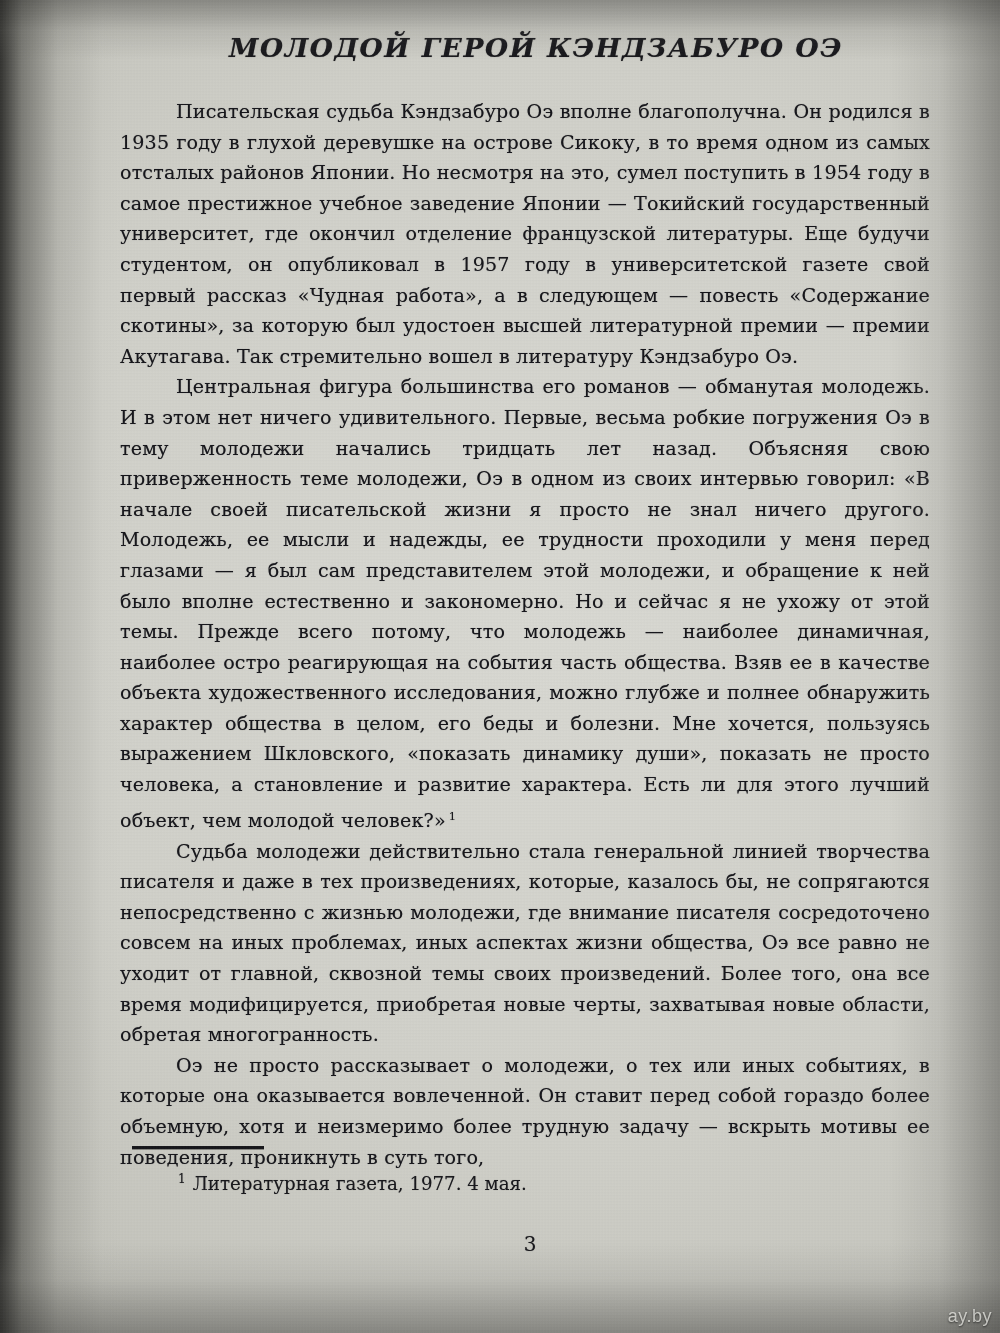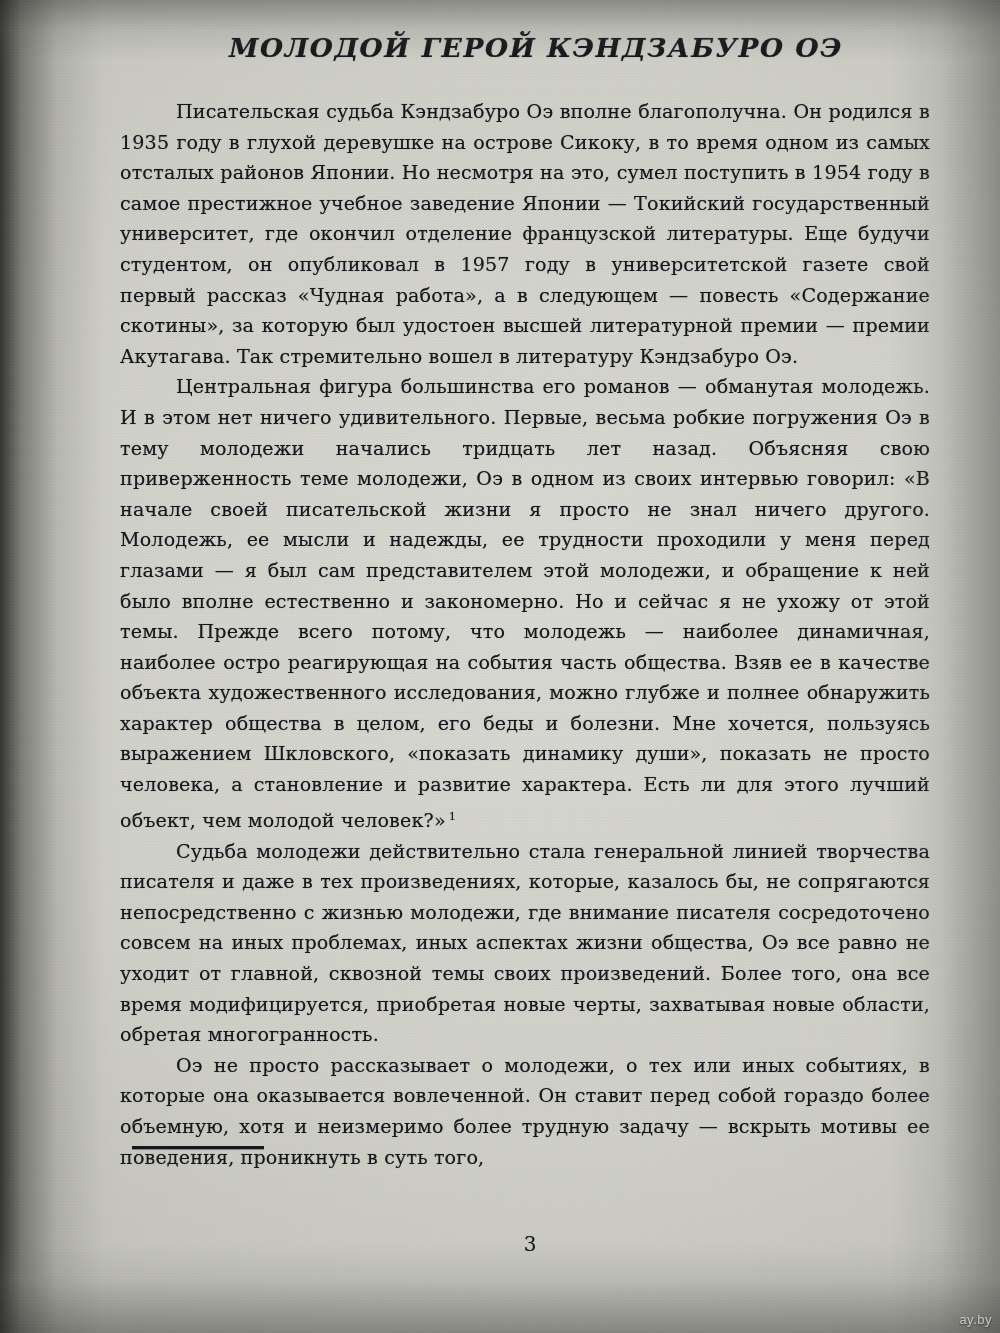--- a/index.html
+++ b/index.html
@@ -140,21 +140,21 @@
     padding-left: 30px;
     text-shadow: 0 0 0.8px rgba(25,25,28,0.45);
   }
 
   
   #watermark {
     position: absolute;
     right: 8px;
     bottom: 6px;
     font-family: "Liberation Sans", sans-serif;
-    font-size: 13px;
+    font-size: 18px;
     color: rgba(245,245,240,0.72);
     letter-spacing: 0.5px;
     text-shadow: 0 1px 2px rgba(0,0,0,0.6);
   }
 
   sup.fn-ref {
     font-size: 11.5px;
     vertical-align: super;
     margin-left: 3px;
   }
@@ -167,20 +167,23 @@
   <div id="content">
     <h1 id="chapter-title">МОЛОДОЙ ГЕРОЙ КЭНДЗАБУРО ОЭ</h1>
 
     <p class="para">Писательская судьба Кэндзабуро Оэ вполне благополучна. Он родился в 1935 году в глухой деревушке на острове Сикоку, в то время одном из самых отсталых районов Японии. Но несмотря на это, сумел поступить в 1954 году в самое престижное учебное заведение Японии — Токийский государственный университет, где окончил отделение французской литературы. Еще будучи студентом, он опубликовал в 1957 году в университетской газете свой первый рассказ «Чудная работа», а в следующем — повесть «Содержание скотины», за которую был удостоен высшей литературной премии — премии Акутагава. Так стремительно вошел в литературу Кэндзабуро Оэ.</p>
     <p class="para"><span>Центральная фигура большинства его романов — обманутая молодежь. И в этом нет ничего удивительного. Первые, весьма робкие погружения Оэ в тему молодежи начались тридцать лет назад. Объясняя свою приверженность теме молодежи, Оэ в одном из своих интервью говорил: «В начале своей писательской жизни я просто не знал ничего другого. Молодежь, ее мысли и надежды, ее трудности проходили у меня перед глазами — я был сам представителем этой молодежи, и обращение к ней было вполне естественно и закономерно. Но и сейчас я не ухожу от этой темы. Прежде всего потому, что молодежь — наиболее динамичная, наиболее остро реагирующая на события часть общества. Взяв ее в качестве объекта художественного исследования, можно глубже и полнее обнаружить характер общества в целом, его беды и болезни. Мне хочется, пользуясь выражением Шкловского, «показать динамику души», показать не просто человека, а становление и развитие характера. Есть ли для этого лучший объект, чем молодой человек?»</span><sup class="fn-ref">1</sup></p>
     <p class="para">Судьба молодежи действительно стала генеральной линией творчества писателя и даже в тех произведениях, которые, казалось бы, не сопрягаются непосредственно с жизнью молодежи, где внимание писателя сосредоточено совсем на иных проблемах, иных аспектах жизни общества, Оэ все равно не уходит от главной, сквозной темы своих произведений. Более того, она все время модифицируется, приобретая новые черты, захватывая новые области, обретая многогранность.</p>
     <p class="para">Оэ не просто рассказывает о молодежи, о тех или иных событиях, в которые она оказывается вовлеченной. Он ставит перед собой гораздо более объемную, хотя и неизмеримо более трудную задачу — вскрыть мотивы ее поведения, проникнуть в суть того,</p>
   </div>
 
   <div id="footnote-rule"></div>
+  <div id="footnote">
+    <span class="fn-marker">1</span><span>Литературная газета, 1977. 4 мая.</span>
+  </div>
 
   <div id="page-number">3</div>
 
   <div id="gutter-shadow"></div>
   <div id="top-shadow"></div>
   <div id="right-shadow"></div>
   <div id="bottom-shadow"></div>
   <div id="grain"></div>
 
   <div id="watermark">ay.by</div>

